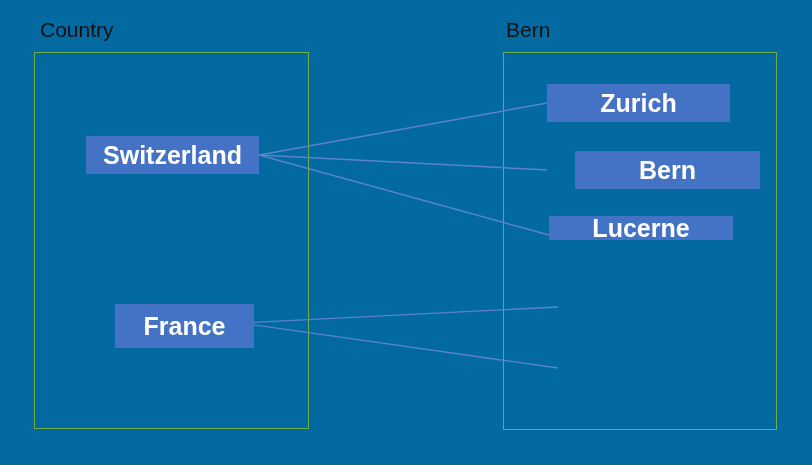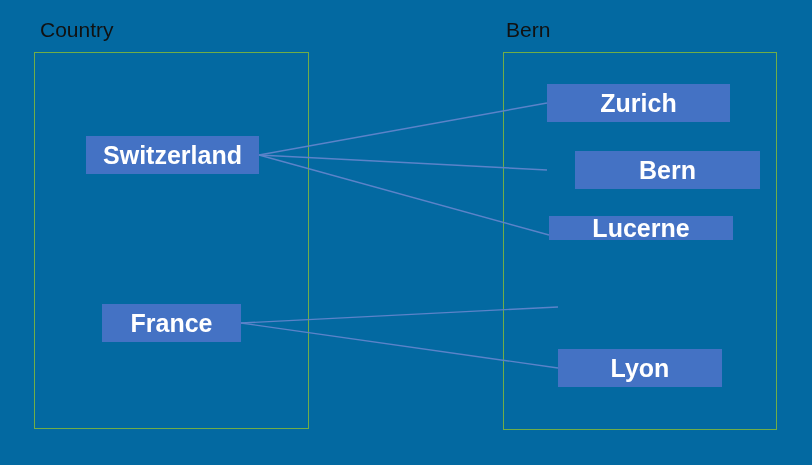--- a/index.html
+++ b/index.html
@@ -47,21 +47,21 @@
     color: var(--node-text, #ffffff);
     font-weight: 700;
     font-size: 25px;
     display: flex;
     align-items: center;
     justify-content: center;
     box-sizing: border-box;
     white-space: nowrap;
   }
   #node-switzerland { left: 86px;  top: 136px; width: 173px; height: 38px; }
-  #node-france      { left: 102px; top: 304px; width: 139px; height: 38px; }
+  #node-france      { left: 115px; top: 304px; width: 139px; height: 44px; }
   #node-zurich      { left: 547px; top: 84px;  width: 183px; height: 38px; }
   #node-bern        { left: 547px; top: 151px; width: 185px; height: 38px; margin-left: 28px; }
   #node-lucerne     { left: 549px; top: 216px; width: 184px; height: 24px; }
   #node-paris       { left: 558px; top: 288px; width: 164px; height: 38px; }
   #node-lyon        { left: 558px; top: 349px; width: 164px; height: 38px; }
 </style>
 </head>
 <body>
 
 <div id="stage">
@@ -86,15 +86,14 @@
 
   <div class="node" id="node-france">France</div>
 
   <div class="node" id="node-zurich">Zurich</div>
 
   <div class="node" id="node-bern">Bern</div>
 
   <div class="node" id="node-lucerne">Lucerne</div>
 
 
-  <div class="node" id="node-lyon">Lyon</div>
 
 </div>
 
 </body></html>

